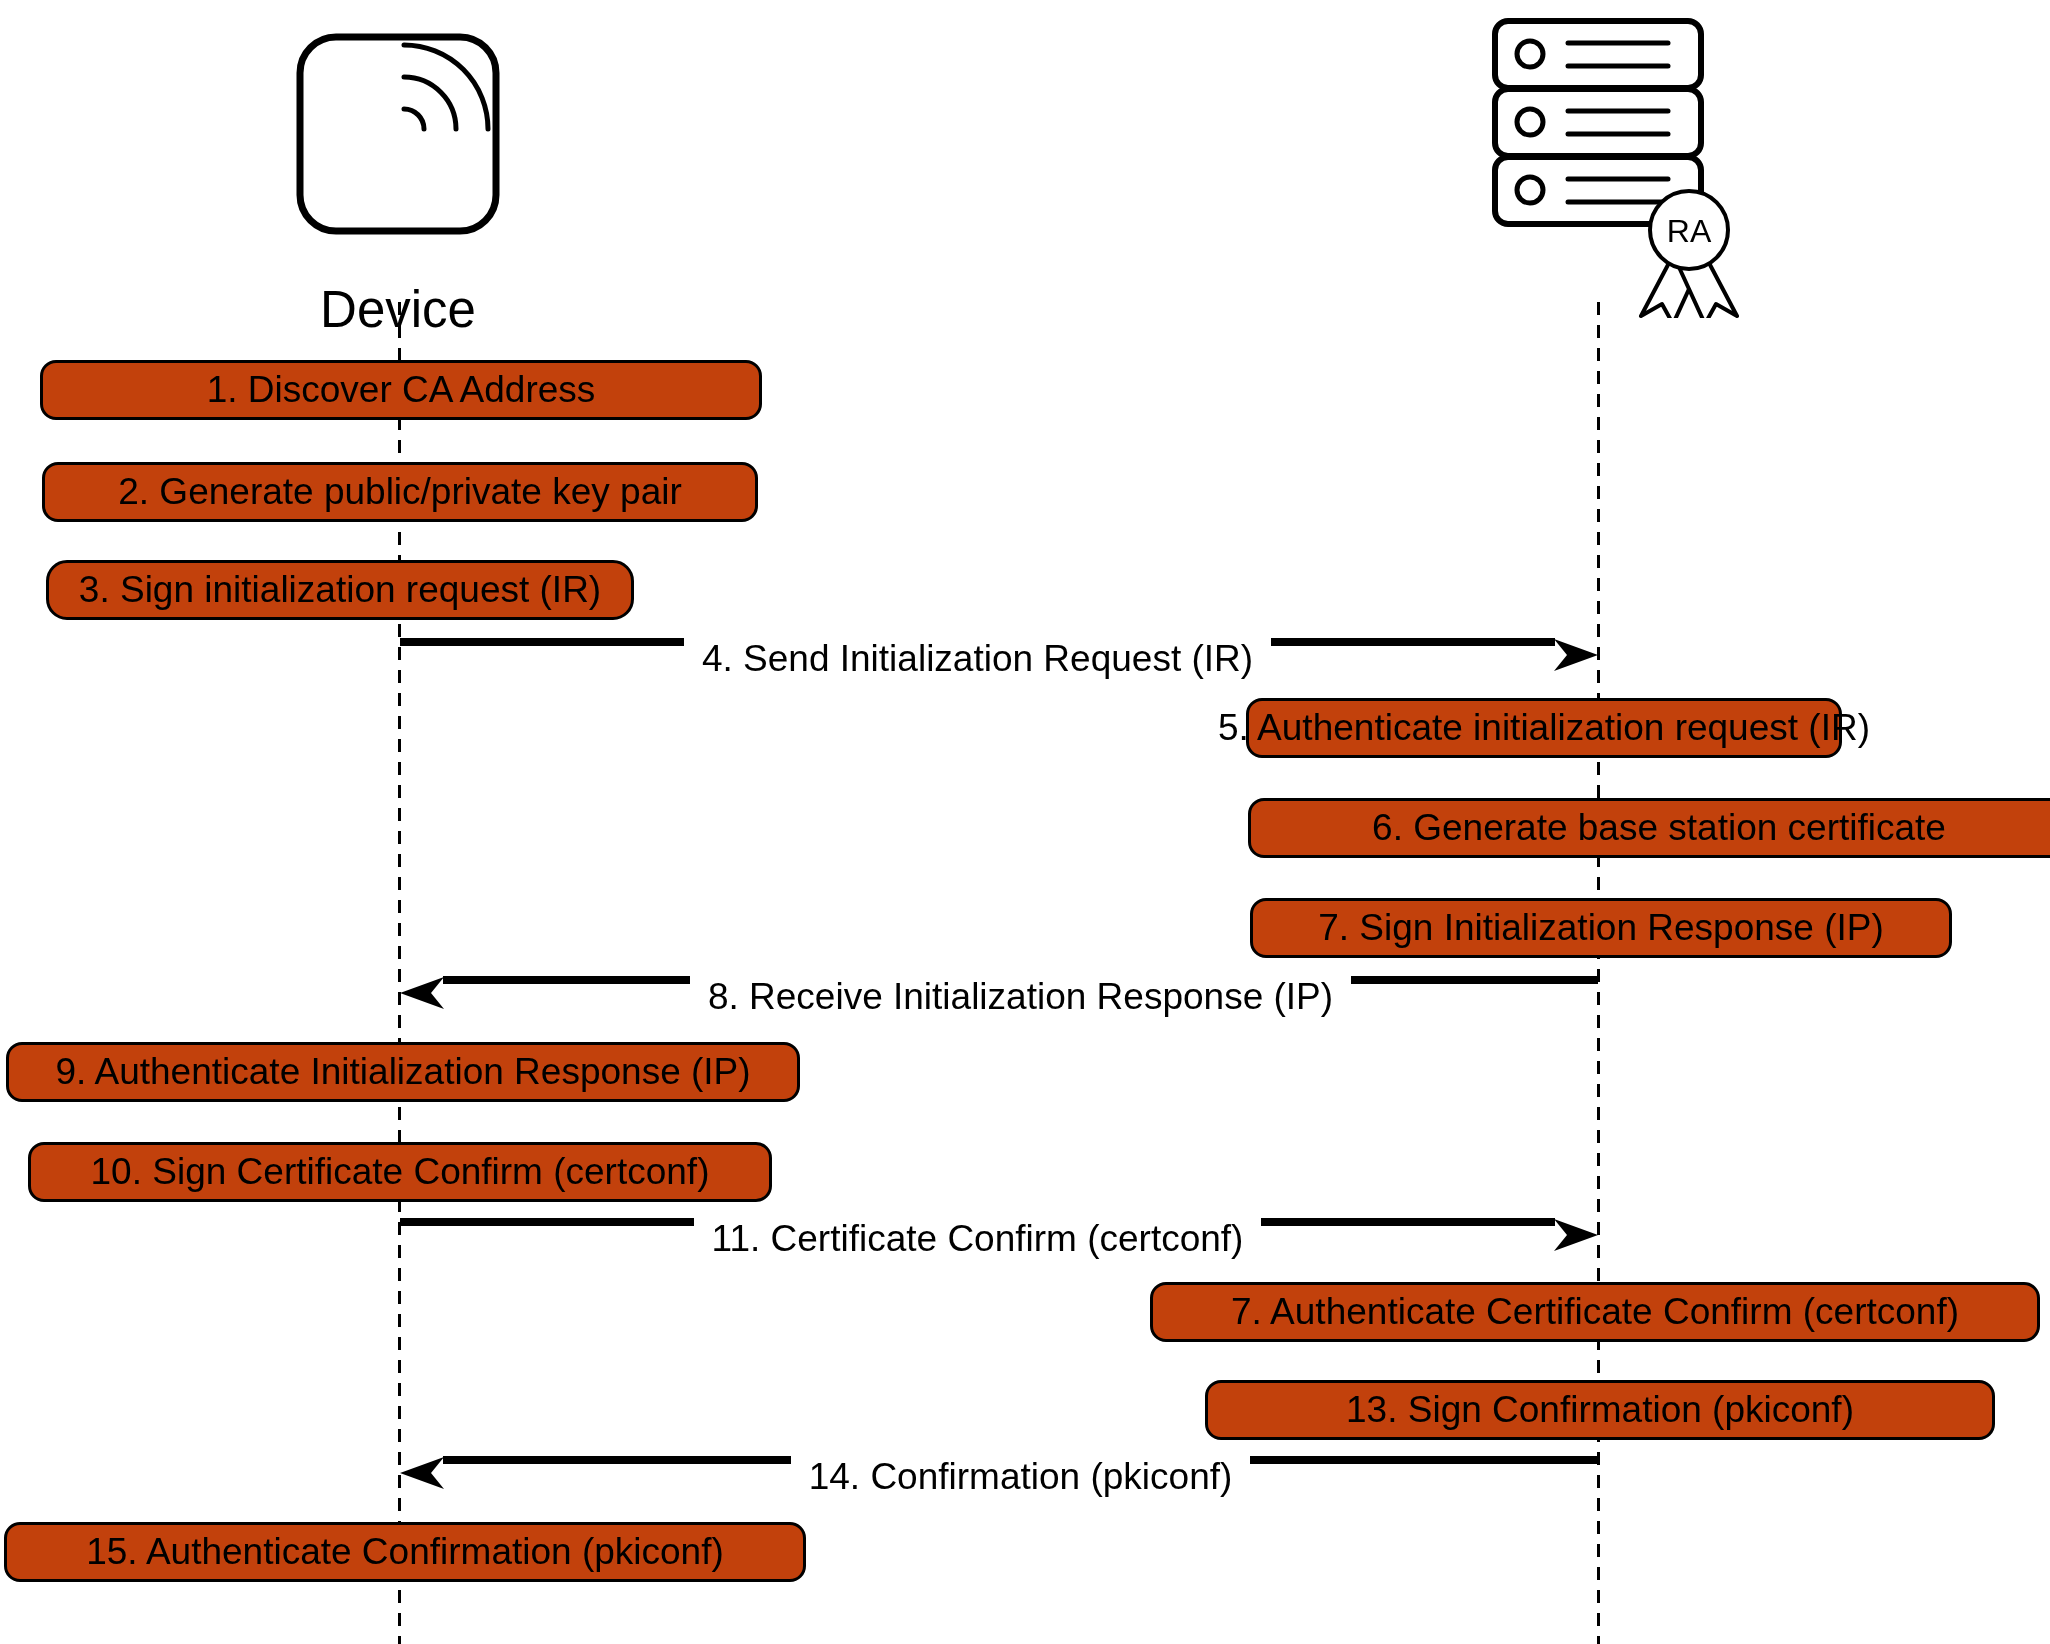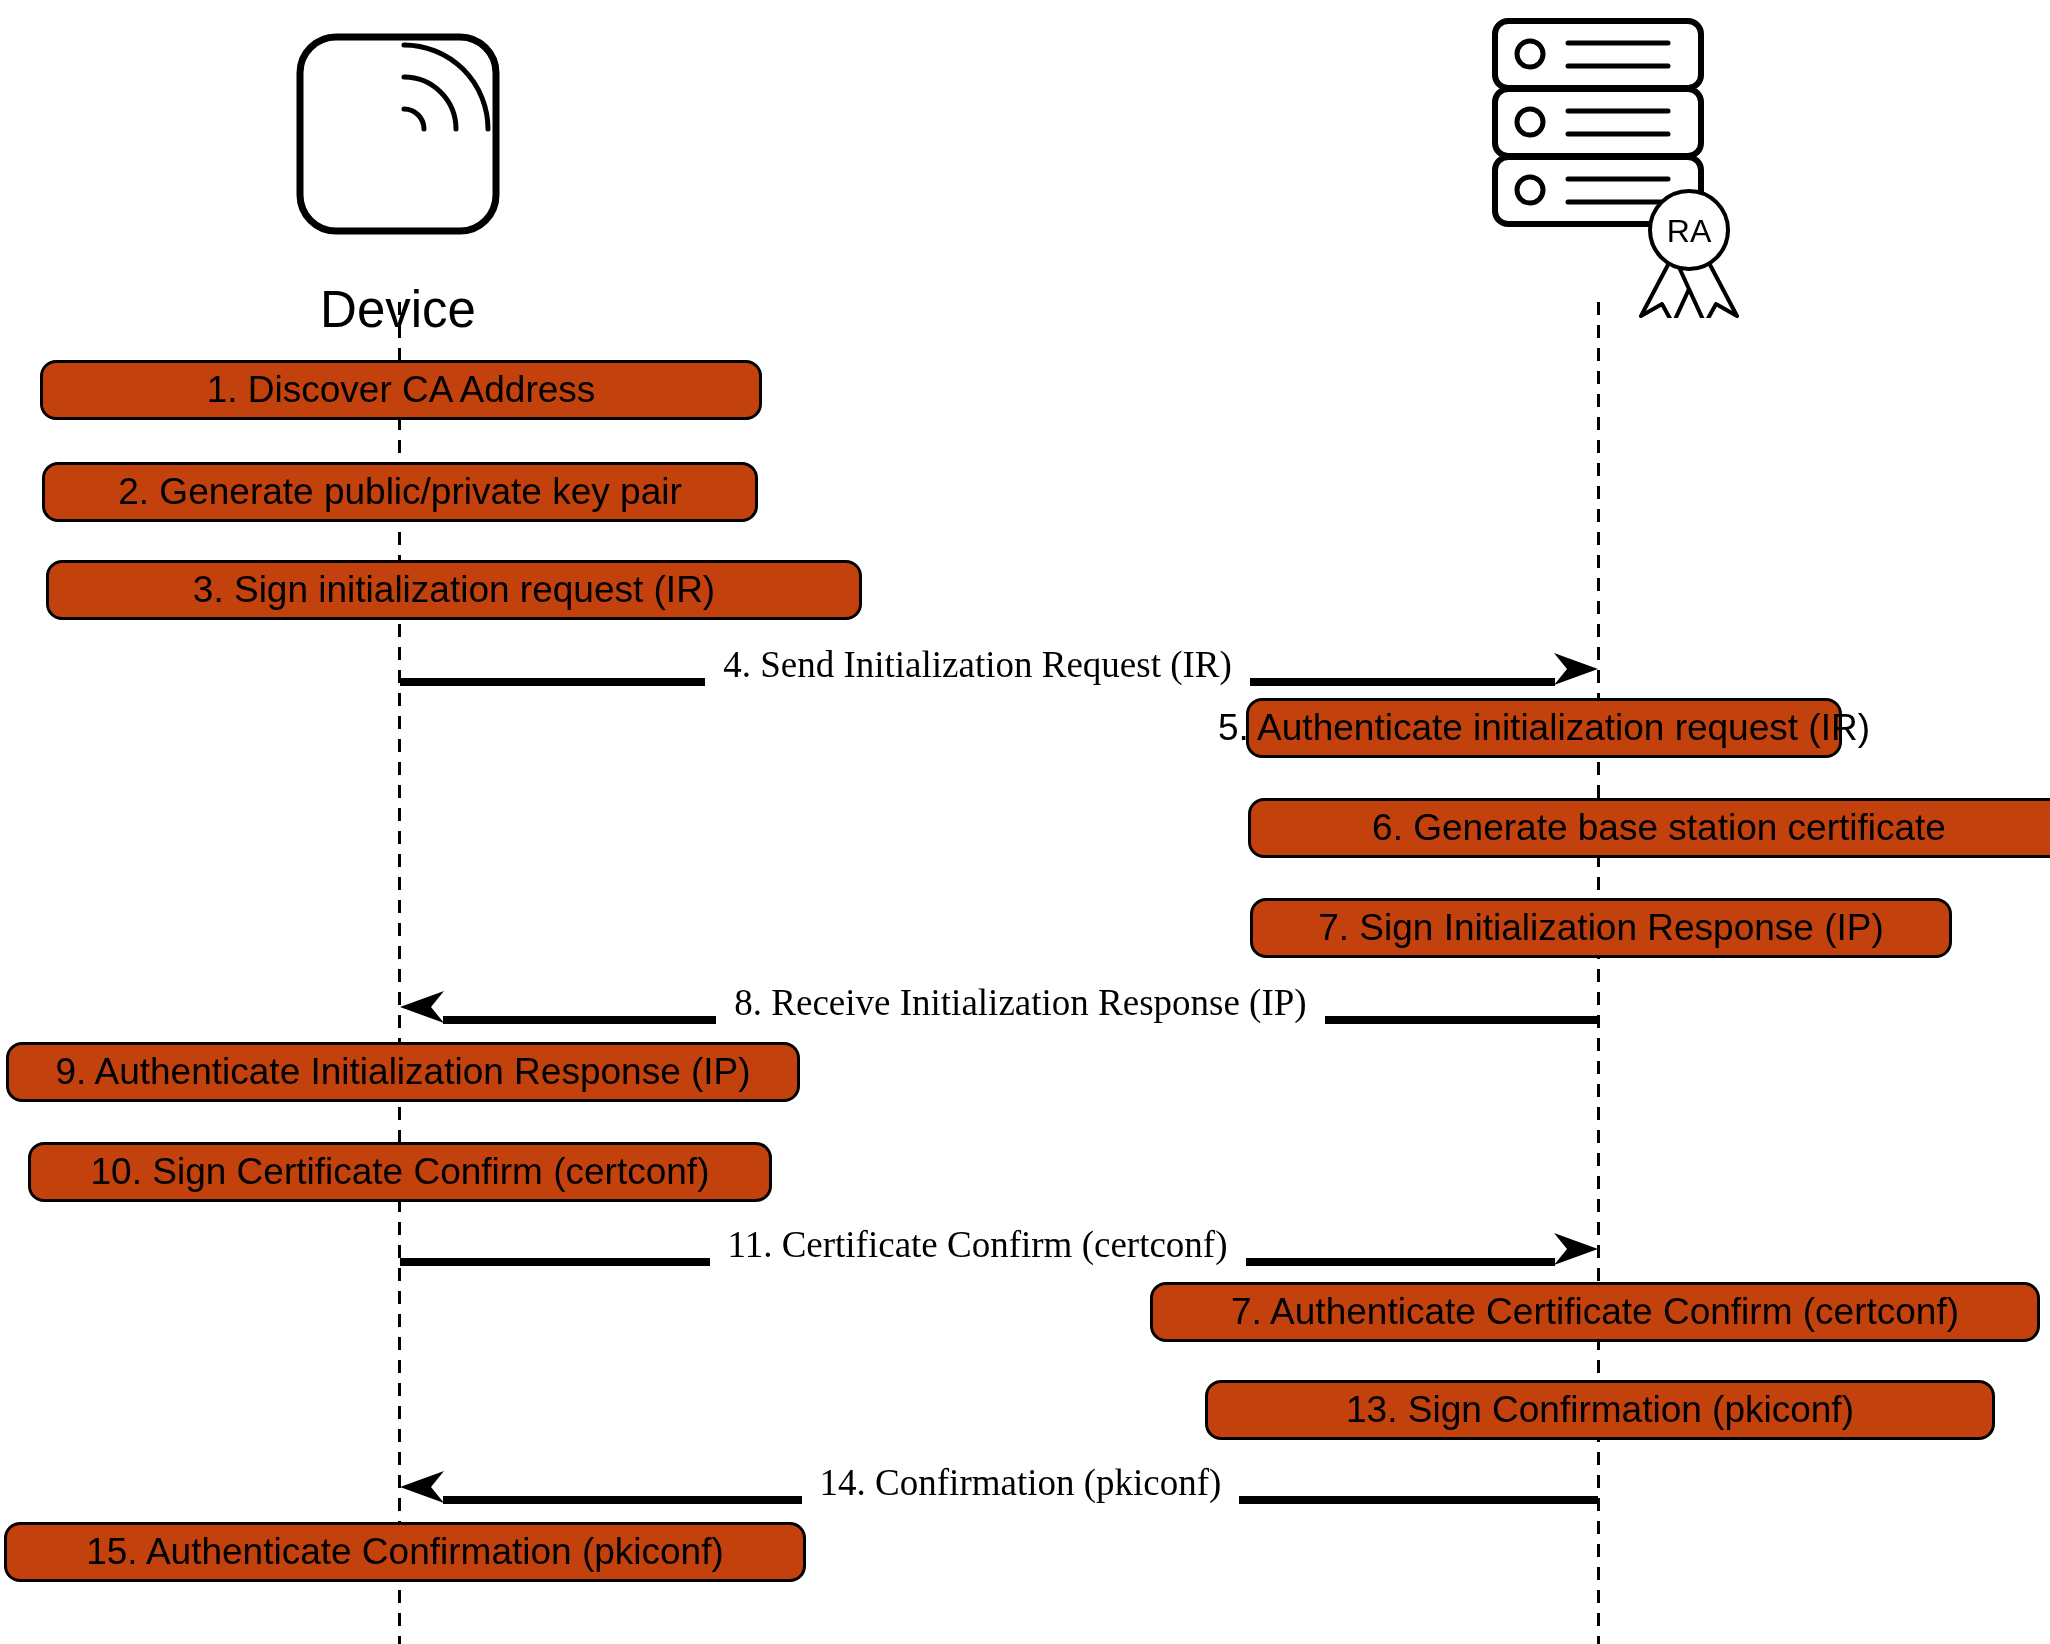--- a/index.html
+++ b/index.html
@@ -49,23 +49,22 @@
     white-space: nowrap;
     color: #000;
   }
   
   .msg {
     position: absolute;
     left: 400px;
     width: 1198px;
     height: 48px;
     display: flex;
-    align-items: flex-end;
+    align-items: flex-start;
     z-index: 1;
-    font-family: Liberation Serif, serif;
   }
   .msg .seg { flex: 1 1 0; height: 8px; background: #000; }
   .msg .msg-label {
     font-size: 37px;
     white-space: nowrap;
     padding: 0 18px;
     color: #000;
   }
   .msg svg { flex: 0 0 auto; display: block; }
   .head-right { margin-left: -3px; }
@@ -122,21 +121,21 @@
   <div class="lifeline" style="left:398px;"></div>
   <div class="lifeline" style="left:1597px;"></div>
 
   <div id="steps-layer">
       <div class="step-box" style="left: 40px; top: 360px; width: 722px;">
         <span>1. Discover CA Address</span>
       </div>
       <div class="step-box" style="left: 42px; top: 462px; width: 716px;">
         <span>2. Generate public/private key pair</span>
       </div>
-      <div class="step-box" style="left: 46px; top: 560px; width: 816px;">
+      <div class="step-box" style="left: 46px; top: 560px; width: 588px; border-radius: 21px;">
         <span>3. Sign initialization request (IR)</span>
       </div>
       <div class="msg" style="top: 638px;">
         <div class="seg"></div>
         <span class="msg-label">4. Send Initialization Request (IR)</span>
         <div class="seg"></div>
         <svg width="46" height="34" viewBox="0 0 46 34" class="head-right">
           <polygon points="2,1 46,17 2,33 15,17" fill="#000"></polygon>
         </svg>
       </div>

